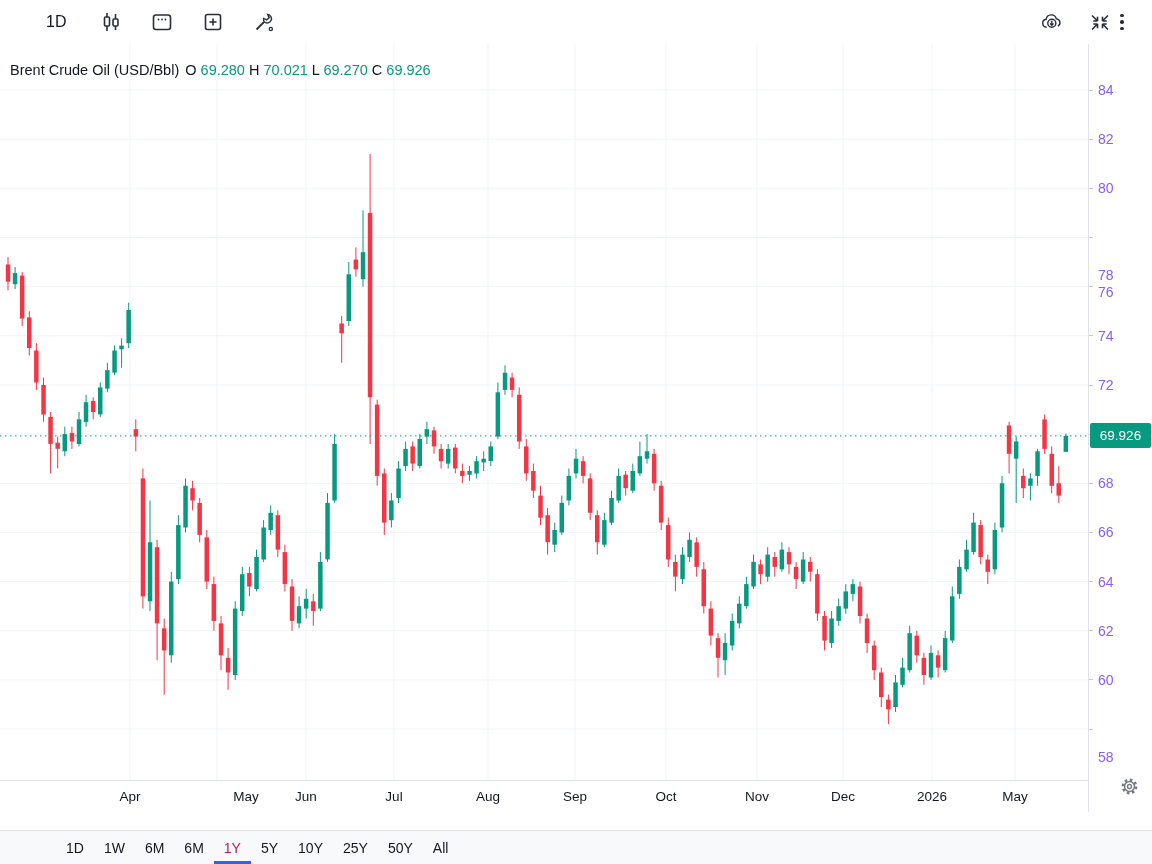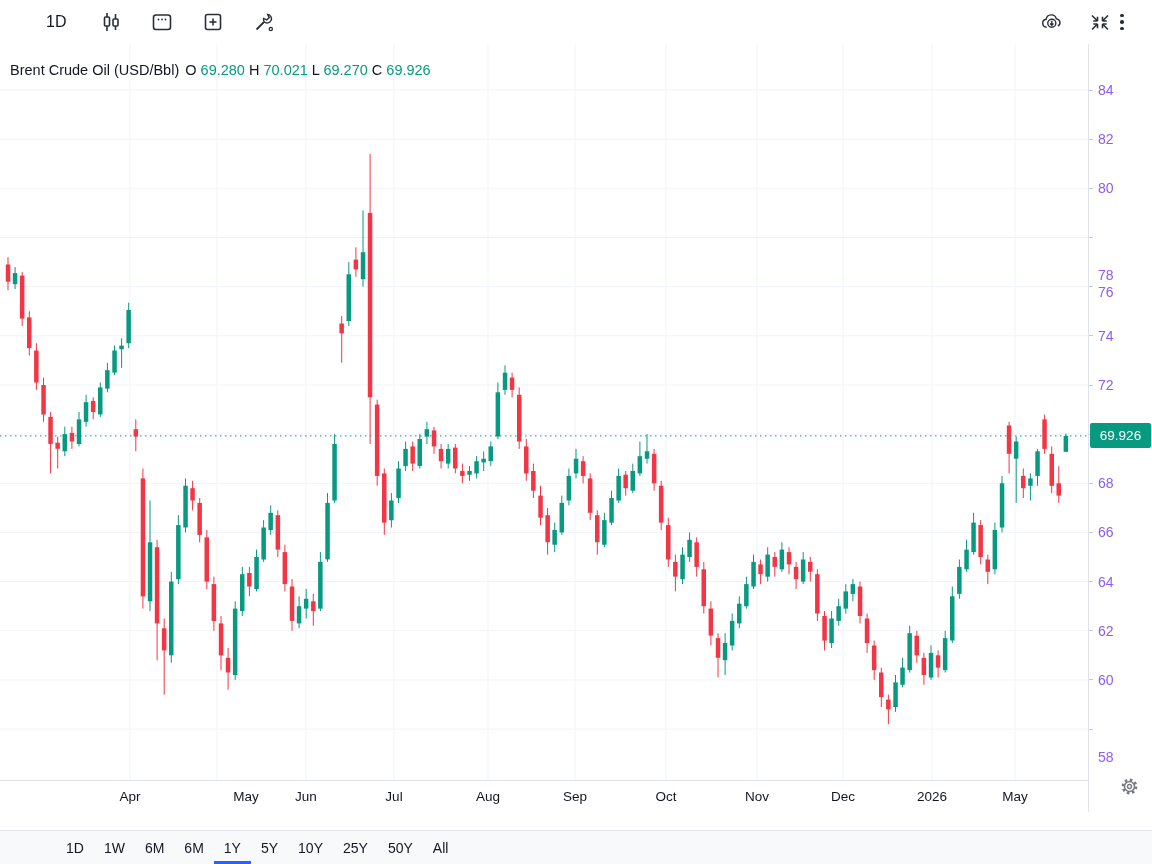--- a/index.html
+++ b/index.html
@@ -45,21 +45,21 @@
   .gear { position:absolute; right:13px; top:733px; width:19px; height:19px;
           color:#787b86; cursor:pointer; background:none; border:none; }
 
   
   .gap-strip { height:18px; }
   .range-bar { height:34px; background:#f8f9fb; border-top:1px solid #e0e3eb;
                display:flex; align-items:stretch; padding-left:56px; }
   .range-btn { border:none; background:none; font-size:14px; color:#131722; cursor:pointer;
                padding:0 10px; border-bottom:3px solid transparent; border-top:3px solid transparent;
                font-family:"Liberation Sans", sans-serif; }
-  .range-btn.active { color:#0f172a; border-bottom-color:#2962ff; }
+  .range-btn.active { color:#be185d; border-bottom-color:#2962ff; }
 </style>
 </head>
 <body>
 
 <div class="toolbar">
   <button class="tb-item interval">1D</button>
 
   <button class="tb-item tb-icon" title="">
     <svg width="22" height="22" viewBox="0 0 22 22" fill="none" stroke="currentColor" stroke-width="1.6">
       <line x1="7" y1="2" x2="7" y2="6"></line>

